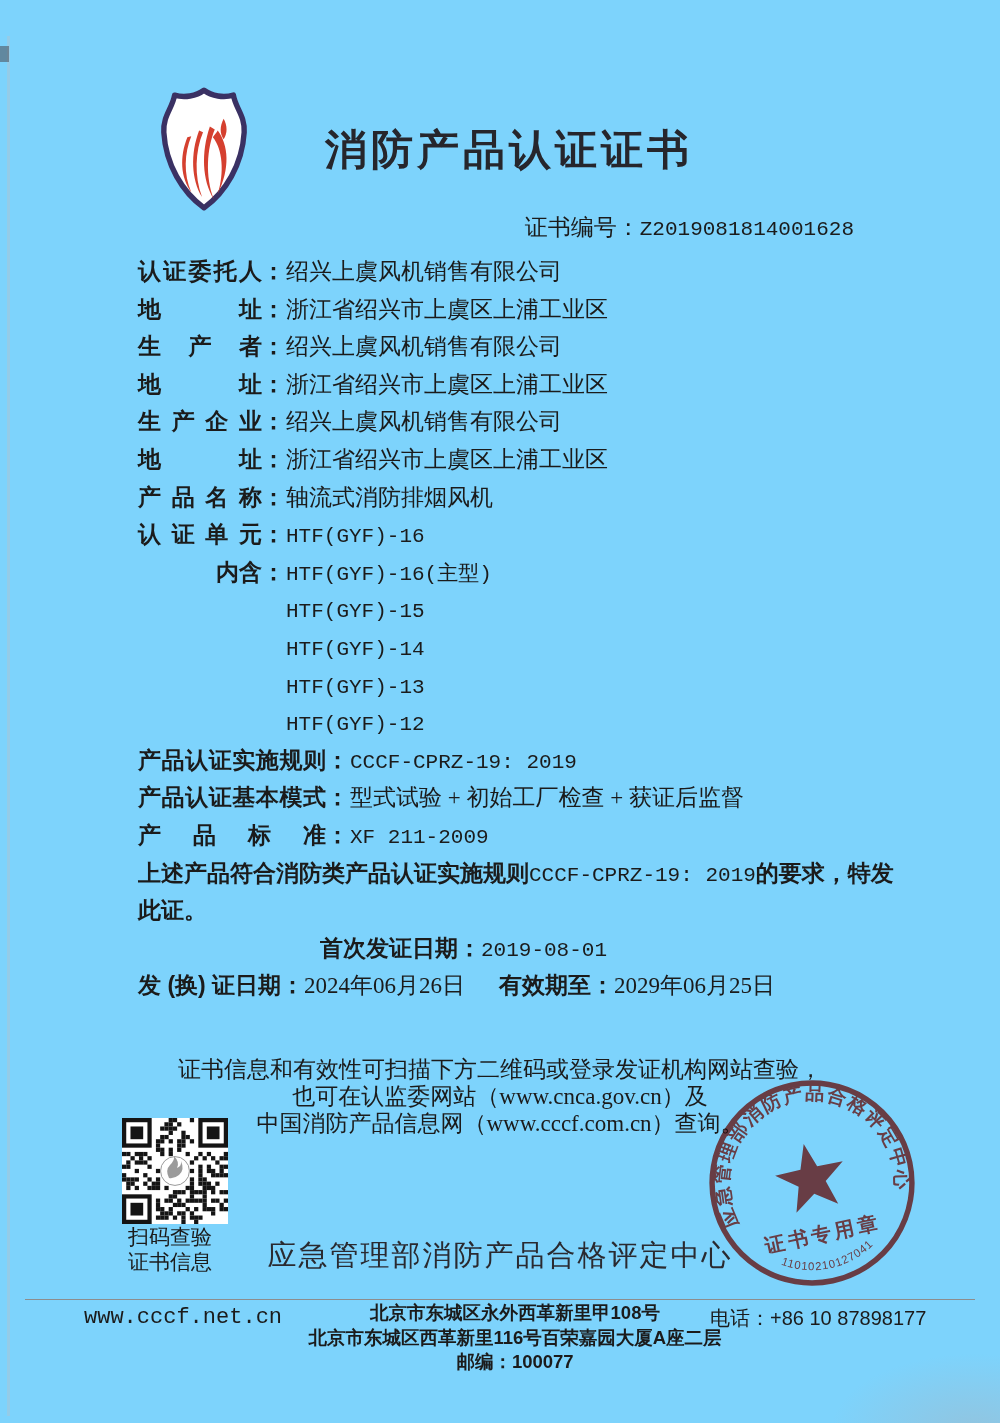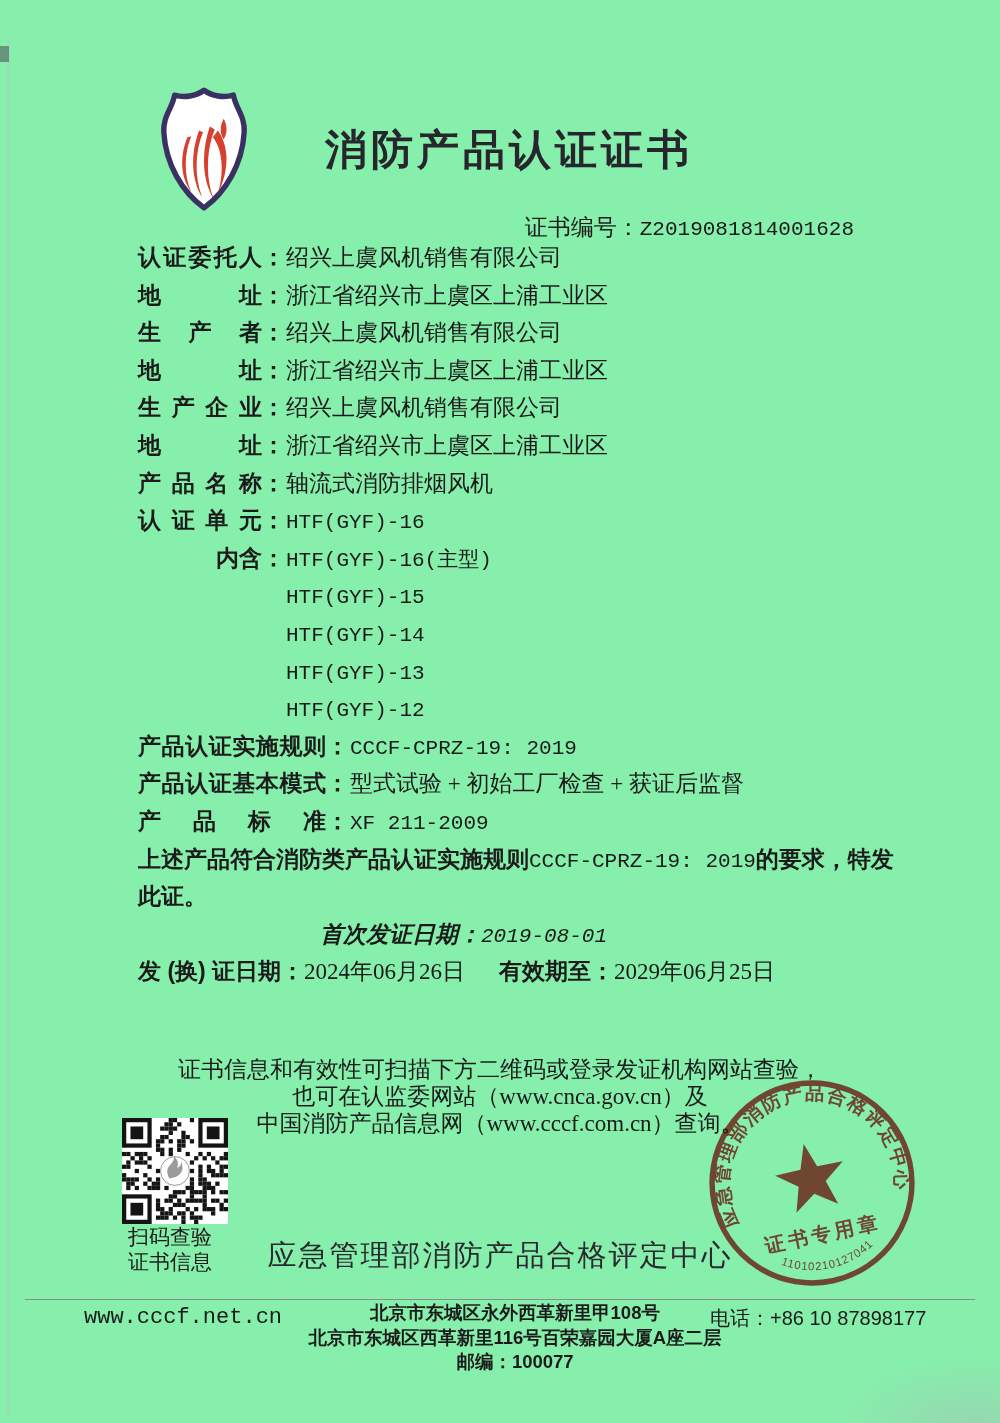--- a/index.html
+++ b/index.html
@@ -1,48 +1,48 @@
 <!DOCTYPE html>
 <html lang="zh"><head>
 <meta charset="utf-8">
 <title>消防产品认证证书</title>
 <style>
   html,body{margin:0;padding:0;background:#ffffff;}
-  .page{position:relative;width:1000px;height:1423px;background:#86efac;overflow:hidden;
+  .page{position:relative;width:1000px;height:1423px;background:#7dd3fc;overflow:hidden;
         font-family:"Liberation Serif",serif;color:#1b1b1b;}
   
   .scan-left{position:absolute;left:7px;top:36px;width:3px;height:1380px;background:#bfbfc4;opacity:.35;}
   .corner-mark{position:absolute;left:0;top:46px;width:9px;height:16px;background:#4a4a52;opacity:.55;}
   .smudge{position:absolute;right:0;bottom:0;width:170px;height:70px;
           background:radial-gradient(ellipse at 85% 110%, rgba(175,175,182,.4), transparent 70%);}
 
   
   .logo{position:absolute;left:155px;top:84px;width:98px;height:132px;}
   .page-title{position:absolute;left:0;top:122px;width:100%;text-align:center;text-indent:18px;
               font-size:42px;font-weight:bold;letter-spacing:4px;color:#26262c;}
   .certno{position:absolute;top:212px;right:146px;font-size:23px;white-space:nowrap;}
   .certno .mono{font-size:21px;}
 
   
-  .fields{position:absolute;left:138px;top:241px;width:742px;font-size:23px;line-height:33px;white-space:nowrap;}
+  .fields{position:absolute;left:138px;top:258px;width:742px;font-size:23px;line-height:26px;white-space:nowrap;}
   .row{height:37.6px;}
   .flabel{display:inline-block;font-family:"Liberation Sans",sans-serif;font-weight:bold;
           text-align:justify;text-align-last:justify;vertical-align:top;}
   .w5{width:124px;}
   .w8{width:188px;}
   .lblright{text-align-last:right;}
   .colon{display:inline-block;width:24px;font-weight:bold;font-family:"Liberation Sans",sans-serif;}
   .ghost{visibility:hidden;}
   .val{font-family:"Liberation Serif",serif;}
   .mono{font-family:"Liberation Mono","DejaVu Sans Mono",monospace;}
   .fields .mono{font-size:21px;}
   .stmt{font-family:"Liberation Sans",sans-serif;font-weight:bold;}
   .stmtcode{font-size:21px;}
   .dlabel{font-family:"Liberation Sans",sans-serif;font-weight:bold;}
-  .date-first{padding-left:182px;font-style:italic;}
+  .date-first{padding-left:182px;}
   .gap{margin-left:34px;}
 
   
   .verify{position:absolute;left:0;top:1012px;width:1000px;text-align:center;
           font-size:23px;line-height:27px;margin-top:44px;}
   
   .qr-block{position:absolute;left:122px;top:1118px;width:108px;}
   .qr{width:106px;height:106px;}
   .qr-caption{font-family:"Liberation Sans",sans-serif;font-size:21px;line-height:25px;text-align:left;padding-left:6px;}
   

